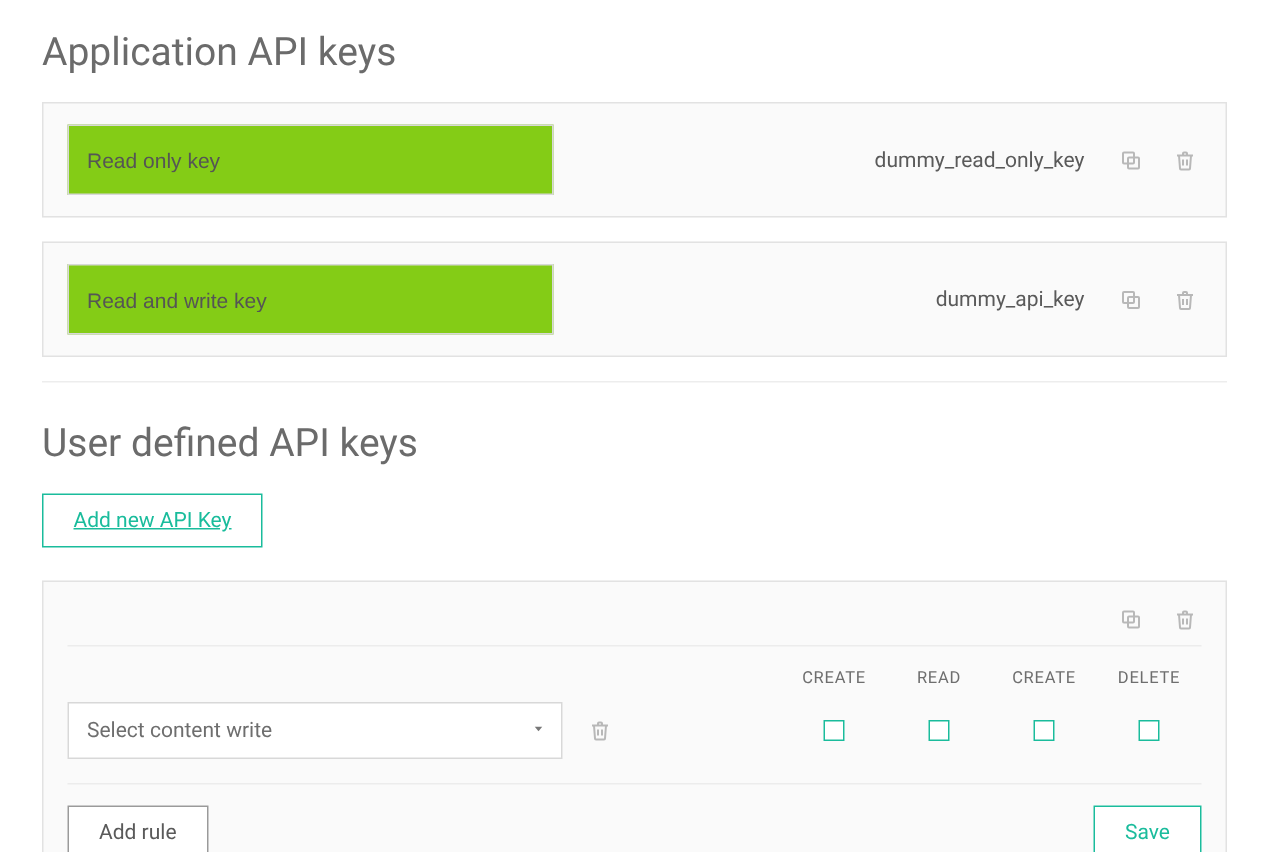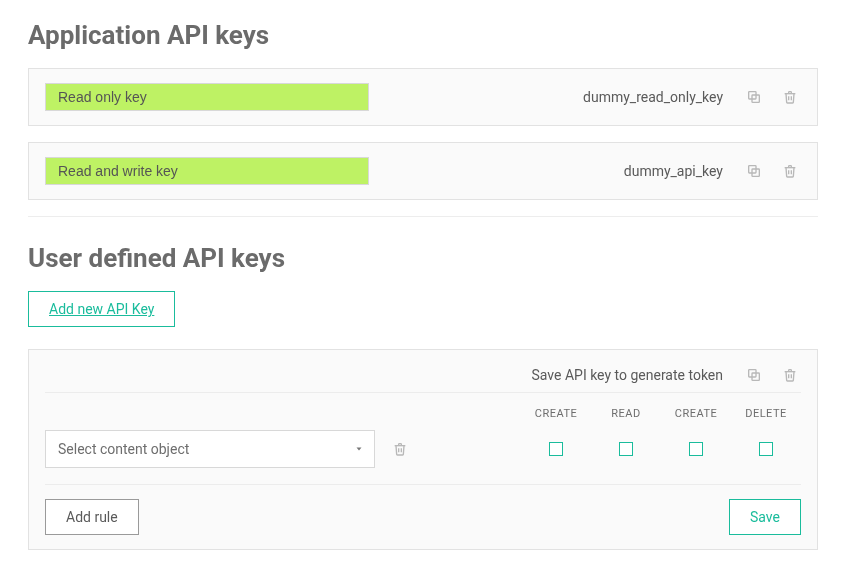--- a/index.html
+++ b/index.html
@@ -9,40 +9,40 @@
     font-family: -apple-system, BlinkMacSystemFont, "Segoe UI", Roboto, "Helvetica Neue", Arial, sans-serif;
     color: #5e5e5e;
     background: #fff;
   }
   .page {
     width: 846px;
     padding: 14px 28px 20px 28px;
   }
   h2.section-title {
     font-size: 26px;
-    font-weight: 700;
+    font-weight: 400;
     color: #6b6b6b;
     margin: 6px 0 18px 0;
   }
   .card {
     border: 1px solid #e2e2e2;
     background: #fafafa;
     padding: 14px 16px;
     margin-bottom: 16px;
   }
   .card-row {
     display: flex;
     align-items: center;
     gap: 14px;
   }
   .key-name-input {
     width: 324px;
-    height: 28px;
+    height: 47px;
     border: 1px solid #d8d8d8;
-    background: #bef264;
+    background: #84cc16;
     padding: 0 12px;
     font-size: 14px;
     color: #555;
     outline: none;
   }
   .spacer { flex: 1; }
   .token-text {
     font-size: 14px;
     color: #5a5a5a;
     margin-right: 6px;
@@ -220,21 +220,20 @@
 
   
   <h2 class="section-title">User defined API keys</h2>
 
   <div class="btn btn-teal add-key-btn">Add new API Key</div>
 
   <div class="card" style="margin-bottom:0;">
 
     <div class="card-row">
       <div class="spacer"></div>
-      <span class="token-text">Save API key to generate token</span>
       <span class="icon-btn">
         <svg viewBox="0 0 24 24" fill="none" stroke="currentColor" stroke-width="2">
           <rect x="9" y="9" width="11" height="11" rx="1"></rect>
           <rect x="4" y="4" width="11" height="11" rx="1"></rect>
         </svg>
       </span>
       <span class="icon-btn">
         <svg viewBox="0 0 24 24" fill="none" stroke="currentColor" stroke-width="2">
           <path d="M4 7h16"></path>
             <path d="M10 7V5a1 1 0 011-1h2a1 1 0 011 1v2"></path>
@@ -250,21 +249,21 @@
       <div class="perm-cols">
         <div class="perm-col">CREATE</div>
         <div class="perm-col">READ</div>
         <div class="perm-col">CREATE</div>
         <div class="perm-col">DELETE</div>
       </div>
     </div>
 
     <div class="rule-row">
       <div class="select-wrap">
-        <span>Select content object</span>
+        <span>Select content write</span>
         <span class="select-caret">
           <svg viewBox="0 0 20 20" width="10" height="10" fill="currentColor">
               <path d="M5 7l5 6 5-6z"></path>
             </svg>
         </span>
       </div>
       <span class="icon-btn rule-trash">
         <svg viewBox="0 0 24 24" fill="none" stroke="currentColor" stroke-width="2">
           <path d="M4 7h16"></path>
             <path d="M10 7V5a1 1 0 011-1h2a1 1 0 011 1v2"></path>

